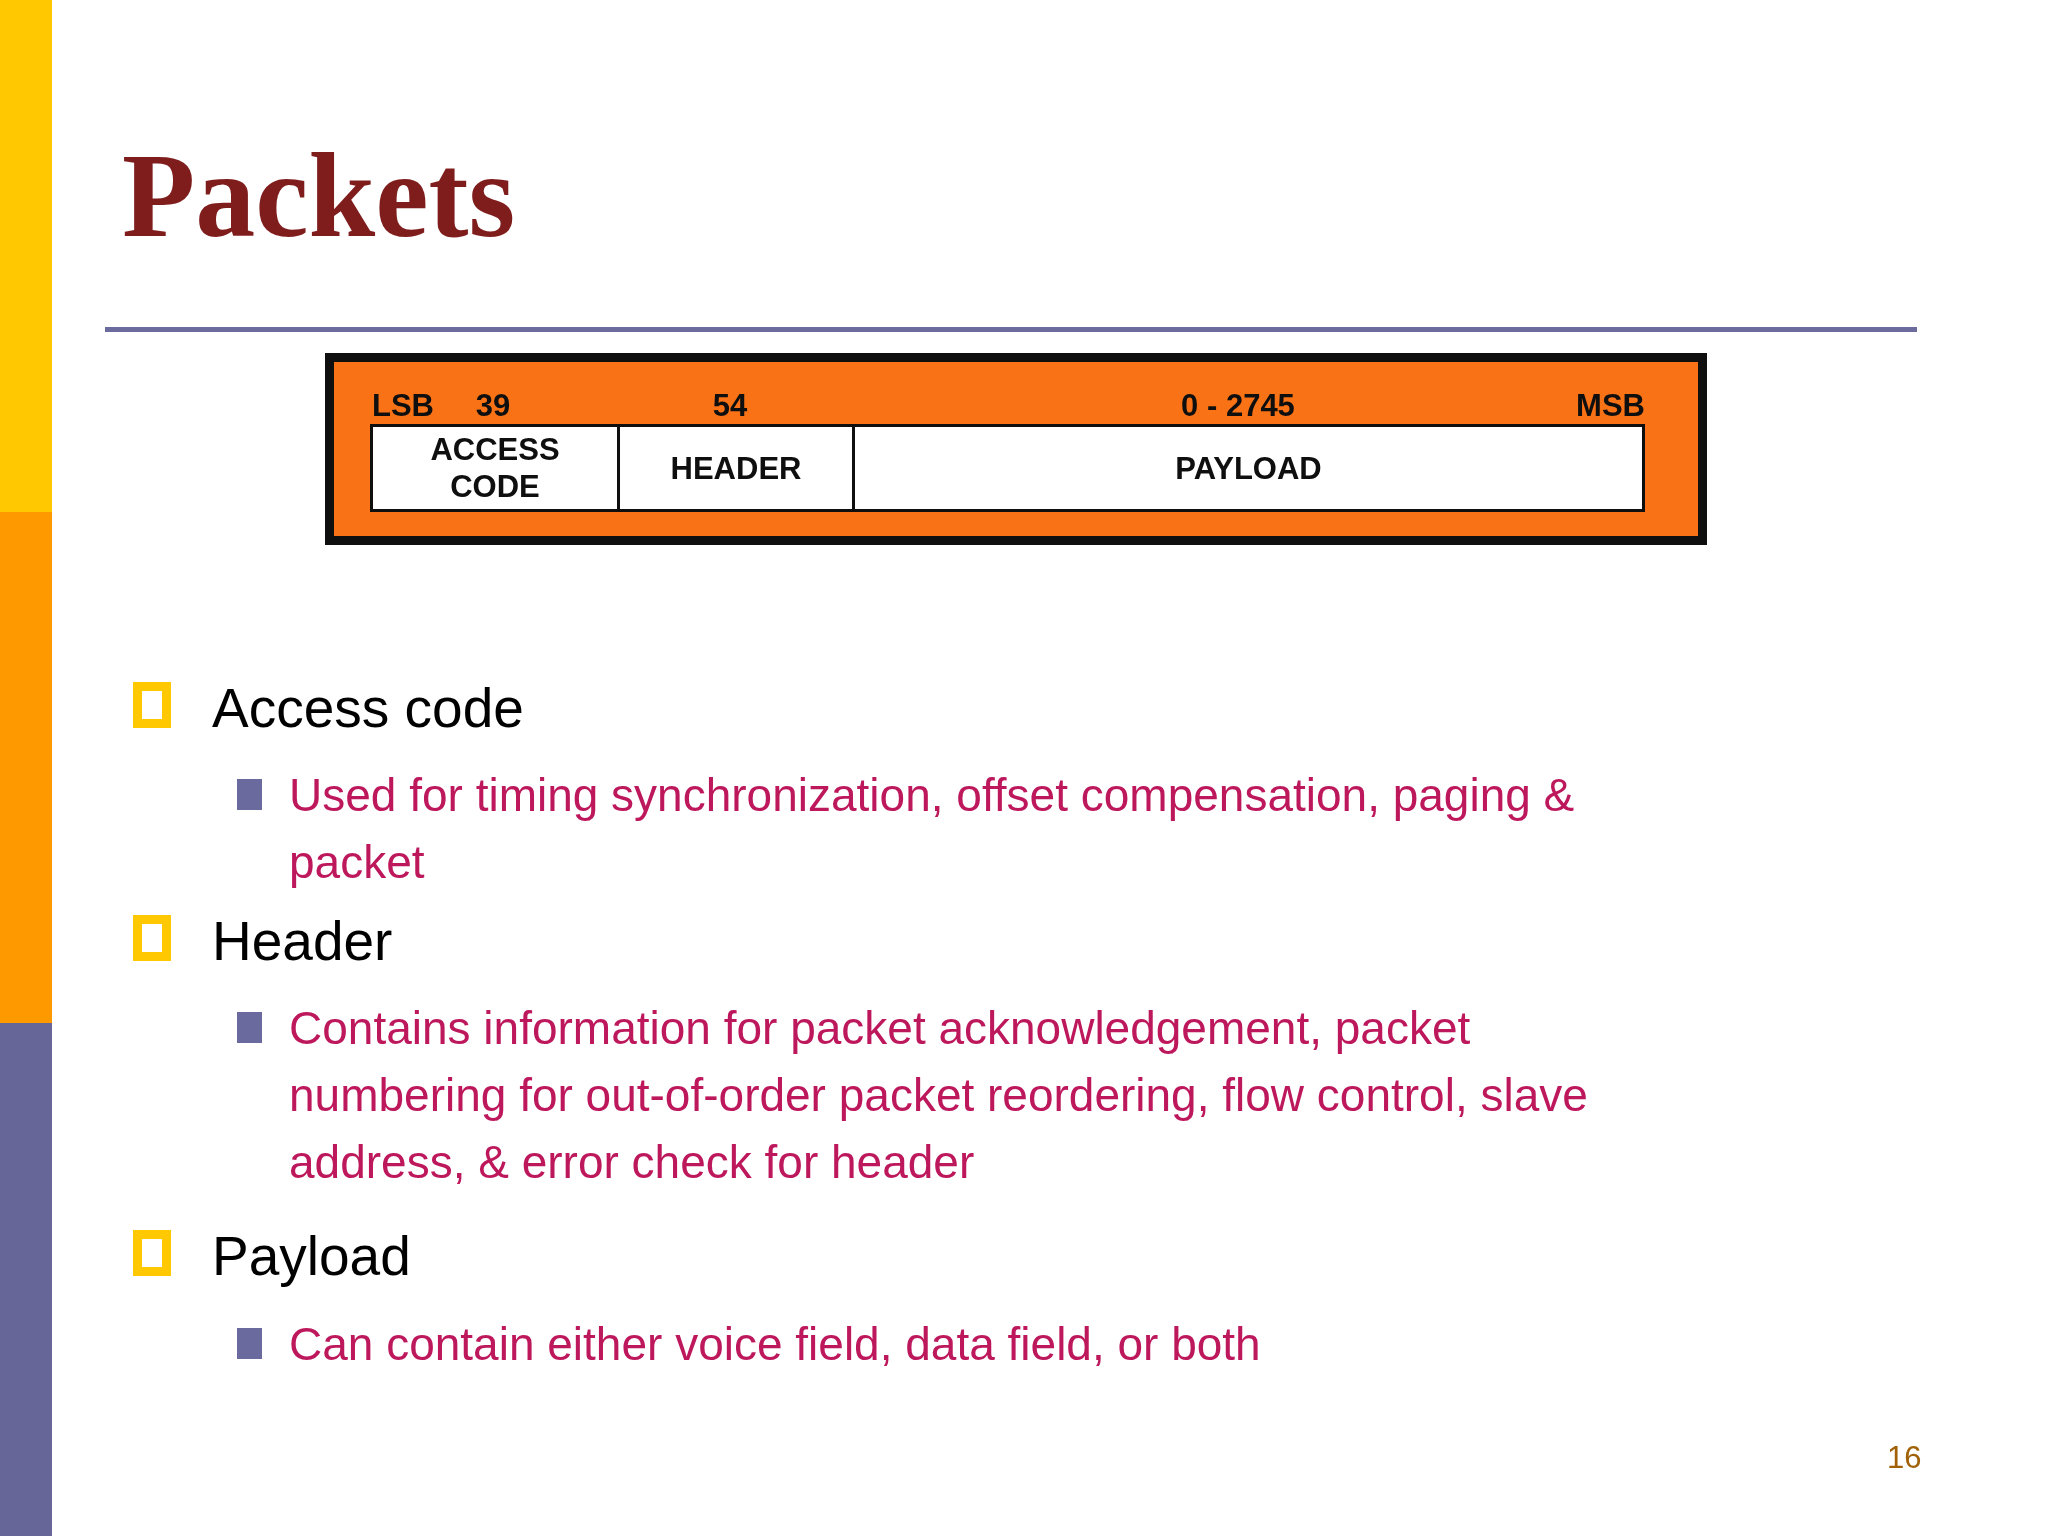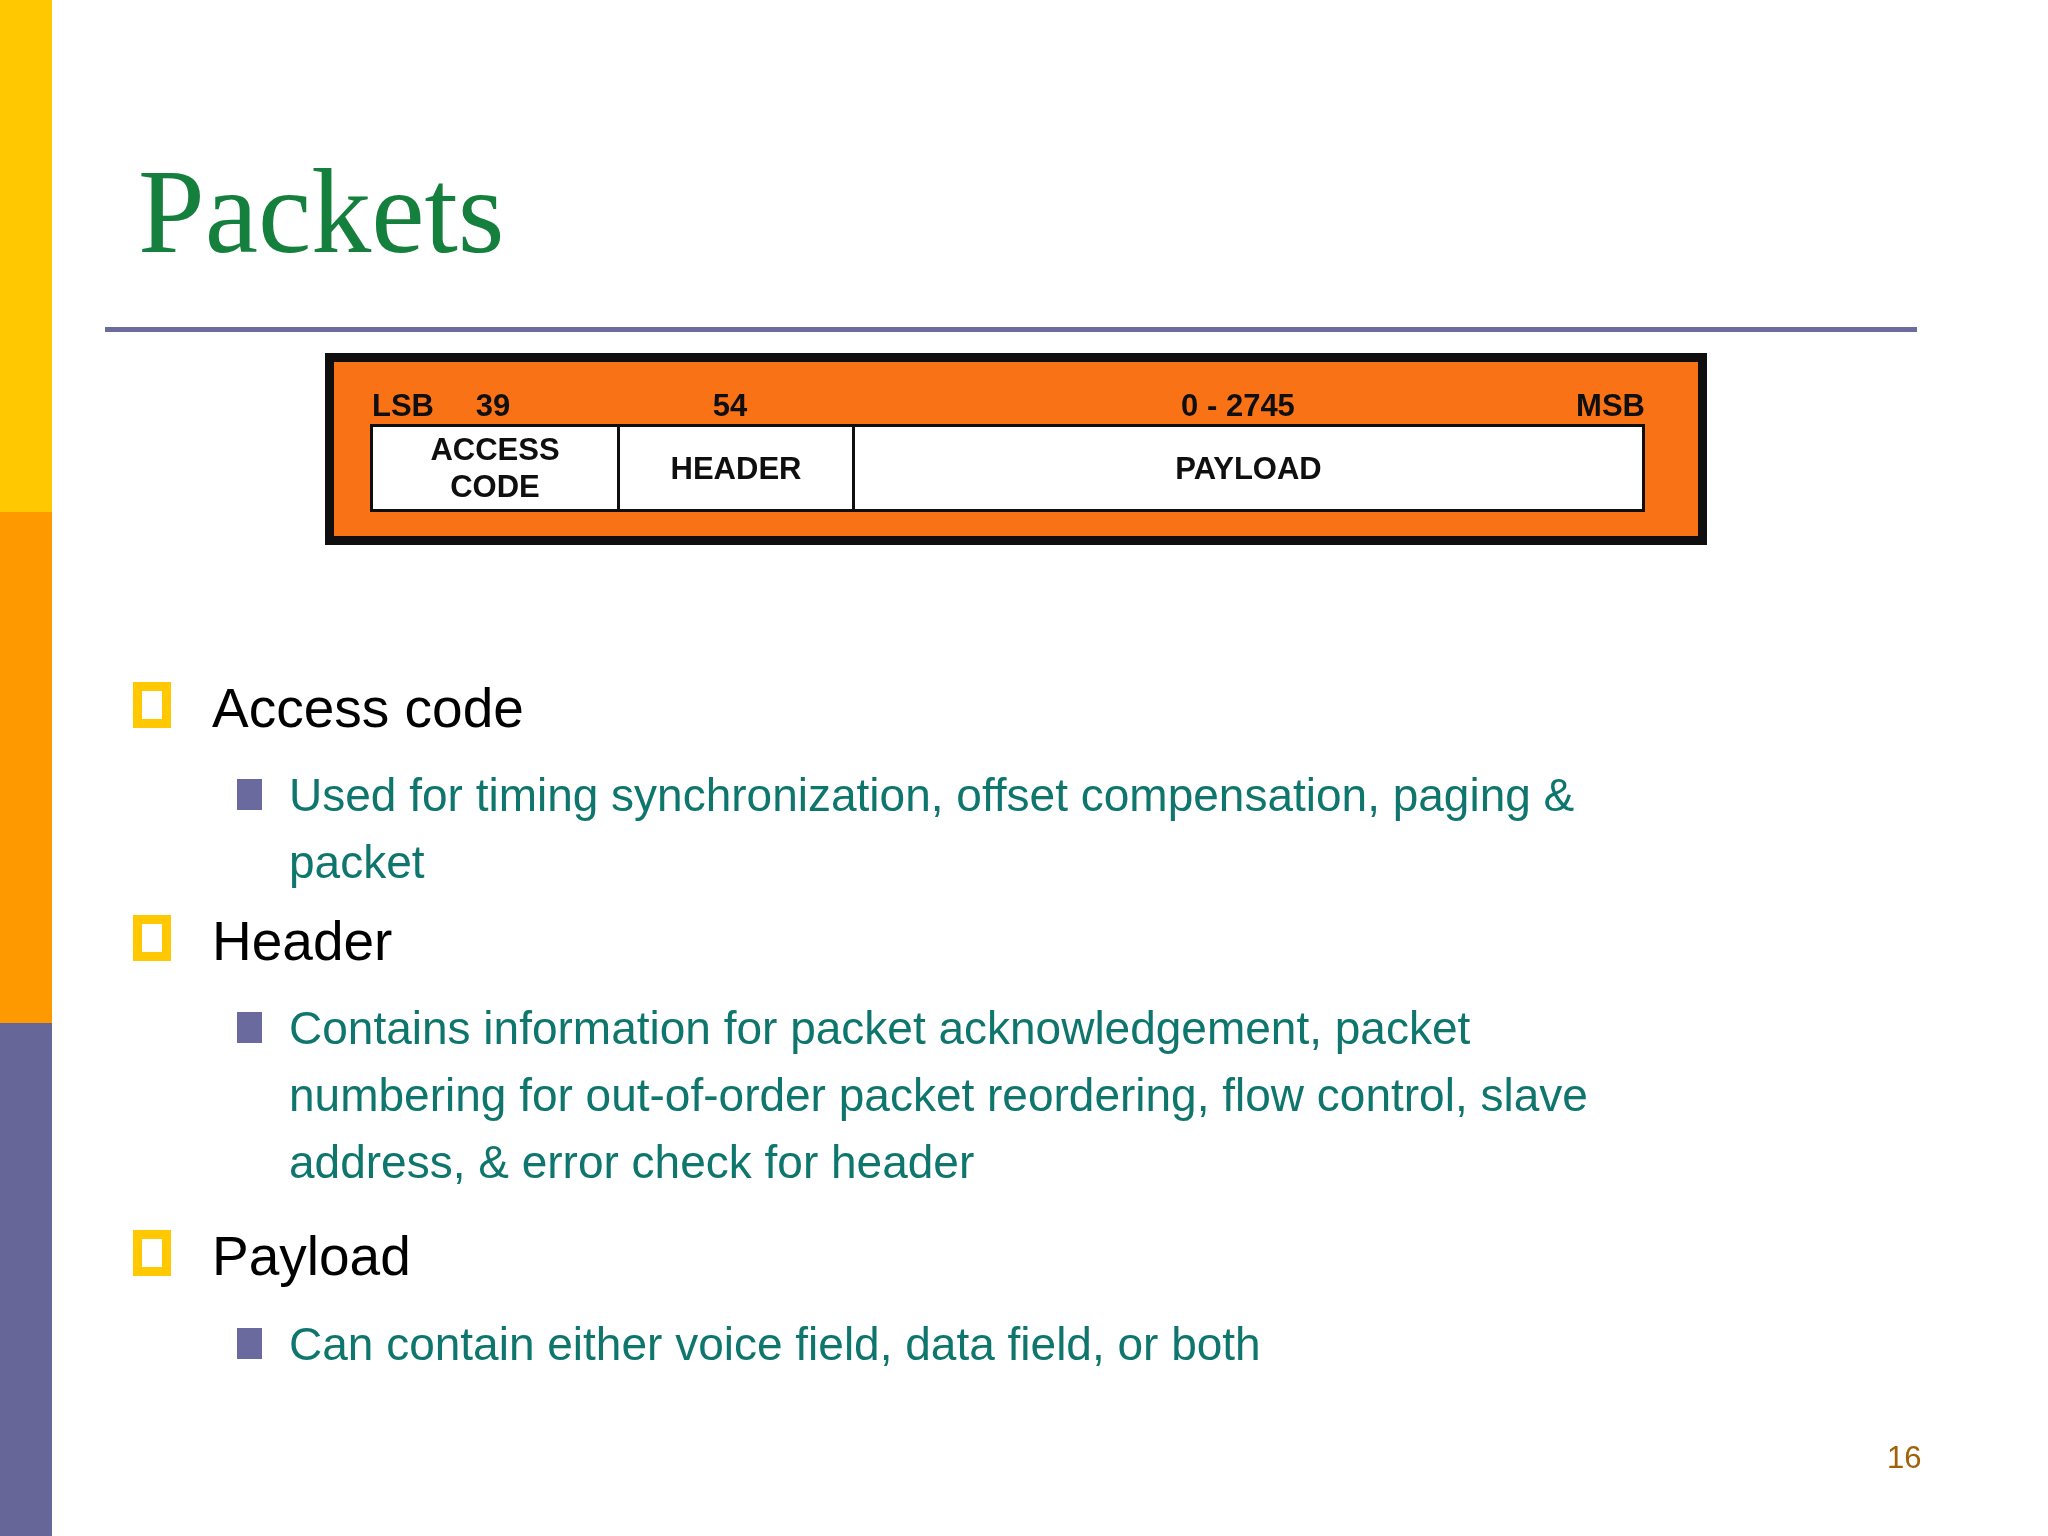--- a/index.html
+++ b/index.html
@@ -14,23 +14,23 @@
 
   
   .side-seg { position: absolute; left: 0; width: 52px; }
   #side-yellow { top: 0;     height: 512px; background: #FFC800; }
   #side-orange { top: 512px; height: 511px; background: #FF9900; }
   #side-purple { top: 1023px; height: 513px; background: #666699; }
 
   
   #title {
     position: absolute; left: 122px; top: 130px;
-    margin: 16px; font-family: "Liberation Serif", serif;
-    font-weight: normal; font-size: 120px; line-height: 1.1;
-    color: #15803d; white-space: nowrap;
+    margin: 0; font-family: "Liberation Serif", serif;
+    font-weight: bold; font-size: 120px; line-height: 1.1;
+    color: #7f1d1d; white-space: nowrap;
   }
   #rule {
     position: absolute; left: 105px; top: 327px;
     width: 1812px; height: 5px; background: #6b6b9e;
   }
 
   
   #diagram {
     position: absolute; left: 325px; top: 353px;
     width: 1382px; height: 192px;
@@ -87,21 +87,21 @@
   .s-bullet {
     position: absolute; left: 237px;
     width: 25px; height: 31px; background: #6a6a9f;
   }
   #sb-1 { top: 779px; }
   #sb-2 { top: 1012px; }
   #sb-3 { top: 1328px; }
 
   .subtext {
     position: absolute; left: 289px;
-    font-size: 46px; line-height: 67px; color: #0f766e;
+    font-size: 46px; line-height: 67px; color: #be185d;
   }
   #subtext-1 { top: 762px; }
   #subtext-2 { top: 995px; }
   #subtext-3 { top: 1311px; }
   .subtext .line { white-space: nowrap; }
 
   #page-number {
     position: absolute; left: 1887px; top: 1440px;
     font-size: 31px; color: #a16207;
   }

